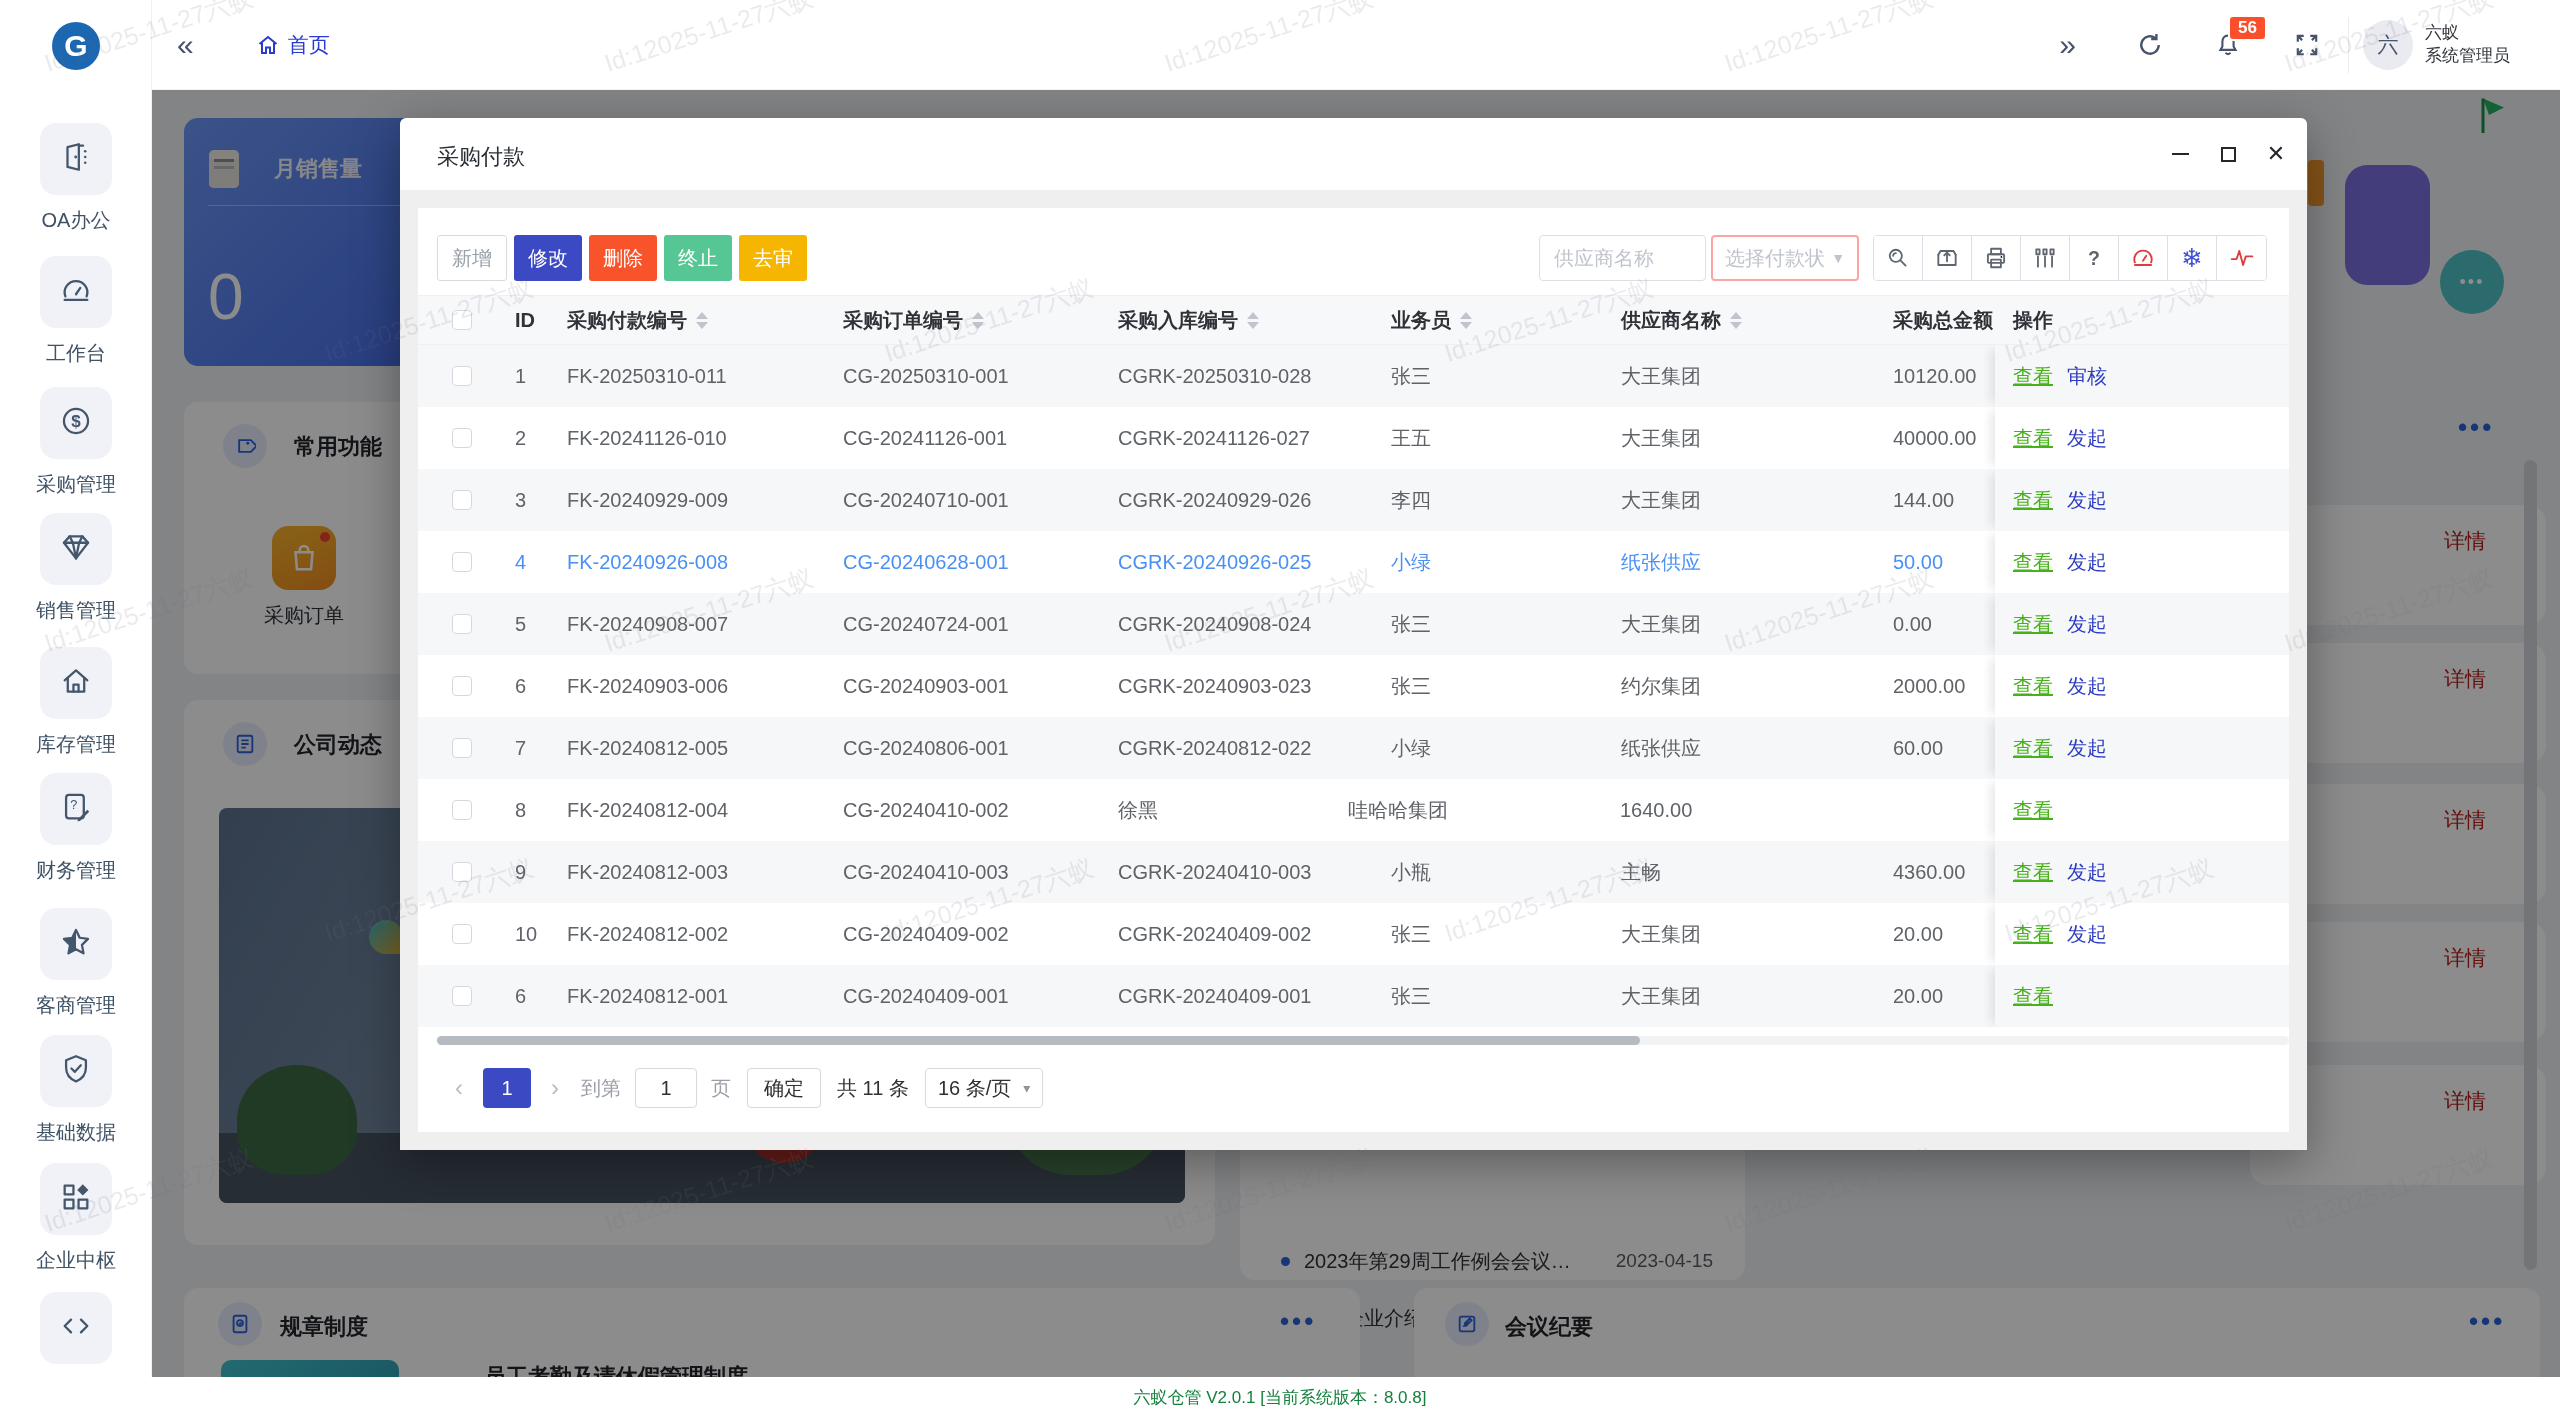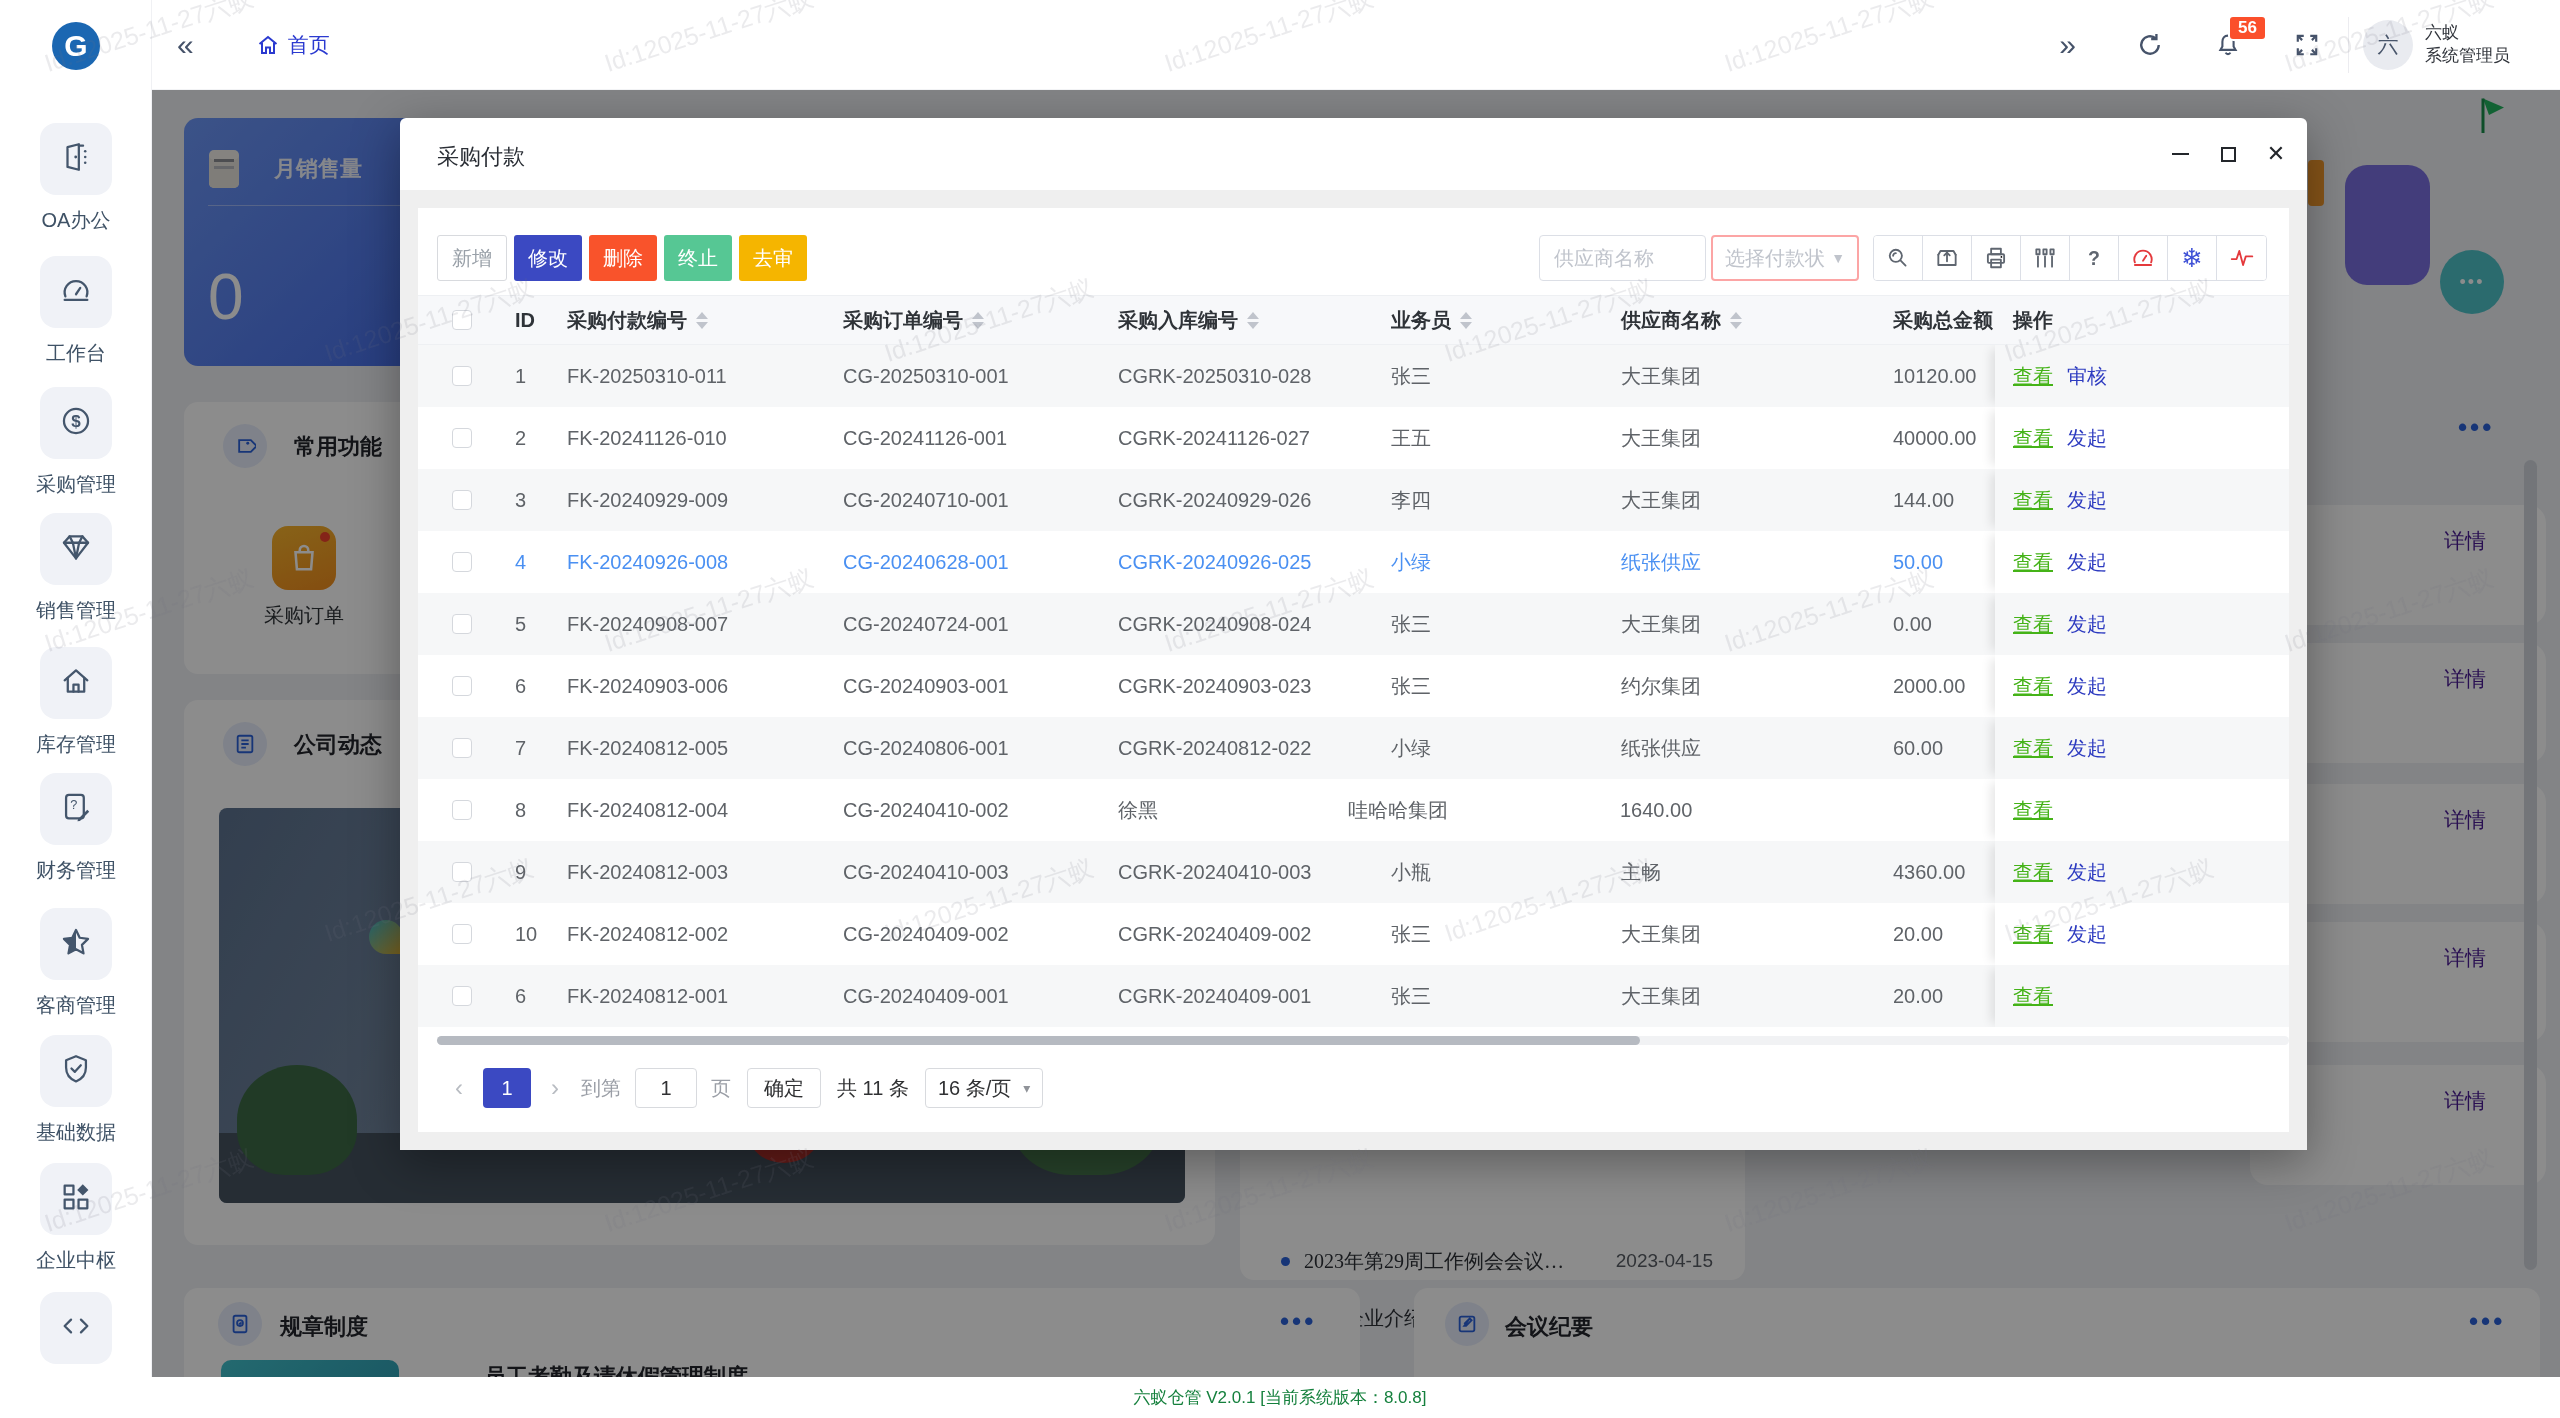--- a/index.html
+++ b/index.html
@@ -122,26 +122,26 @@
   .photo { position:absolute; left:35px; top:108px; width:966px; height:395px; border-radius:8px; background:linear-gradient(120deg,#5d7390,#8496aa 55%,#72849a); overflow:hidden; }
   .ph-logo { position:absolute; left:195px; top:110px; color:#f4f6f9; font-size:42px; font-weight:bold; letter-spacing:4px; }
   .ph-logo-en { position:absolute; left:200px; top:165px; color:#dfe5ec; font-size:18px; letter-spacing:5px; }
   .ph-swoosh { position:absolute; left:150px; top:112px; width:34px; height:34px; border-radius:50% 50% 0 50%; background:linear-gradient(135deg,#3fb6c9,#e8b530); }
   .ph-desk { position:absolute; left:0; bottom:0; width:100%; height:70px; background:#46525f; }
   .plant { position:absolute; bottom:28px; width:120px; height:110px; border-radius:50% 50% 40% 40%; background:#3c6b45; }
   .plant.p2 { background:#47794d; }
   .flower { position:absolute; bottom:40px; width:70px; height:56px; border-radius:50%; background:#b6322c; }
   .notice-row { position:absolute; left:0; width:100%; height:46px; display:flex; align-items:center; padding:0 32px 0 41px; }
   .n-dot { width:9px; height:9px; border-radius:50%; background:#2b62d9; margin-right:14px; flex:none; }
-  .n-text { font-size:20px; color:#2e3238; white-space:nowrap; overflow:hidden; flex:1;font-family:Liberation Serif, serif; }
+  .n-text { font-size:20px; color:#2e3238; white-space:nowrap; overflow:hidden; flex:1; }
   .n-date { font-size:19px; color:#585d64; margin-left:18px; flex:none; }
   .pill { position:absolute; left:37px; top:72px; width:178px; height:46px; border-radius:10px; background:linear-gradient(135deg,#41c0cb,#2f9fb4); }
   .rule-item-t { position:absolute; left:300px; top:74px; font-size:22px; font-weight:bold; color:#23262c; white-space:nowrap; }
   .detail-card { position:absolute; left:2098px; width:296px; height:120px; background:#fff; border-radius:18px; }
-  .detail-lnk { position:absolute; right:60px; top:22px; font-size:21px; color:#4c1d95; }
+  .detail-lnk { position:absolute; right:60px; top:22px; font-size:21px; color:#b91c1c; }
   .vscroll { position:absolute; left:2372px; top:370px; width:13px; height:810px; background:#d2d6dd; border-radius:7px; }
   .illus-blob { position:absolute; border-radius:22px; }
 </style>
 </head>
 <body>
 
 <div id="root">
 
   <div class="content-bg">
 

